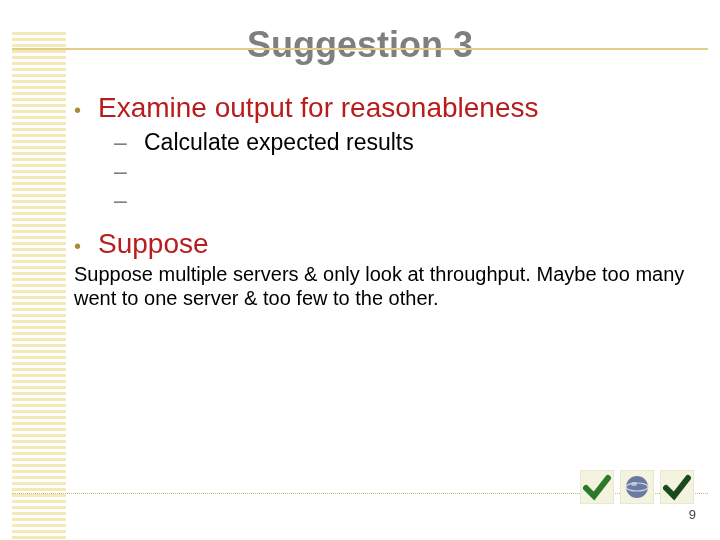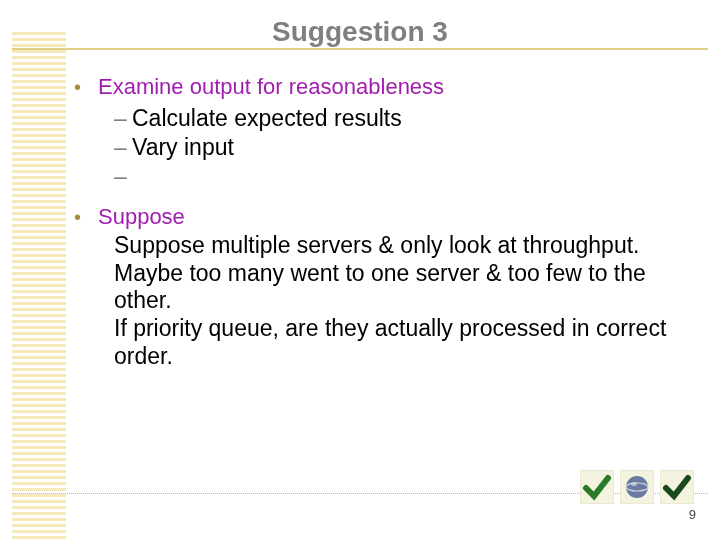--- a/index.html
+++ b/index.html
@@ -21,24 +21,24 @@
       to bottom,
       #f5e9b8 0px,
       #f5e9b8 3px,
       #ffffff 3px,
       #ffffff 6px
     );
     z-index: 0;
   }
   .title {
     text-align: center;
-    font-size: 28px;
+    font-size: 36px;
     font-weight: bold;
     color: #7f7f7f;
-    padding-top: 16px;
+    padding-top: 24px;
     padding-bottom: 6px;
     position: relative;
     z-index: 2;
   }
   .title-underline {
     position: absolute;
     left: 12px;
     right: 12px;
     top: 48px;
     height: 2px;
@@ -57,46 +57,46 @@
     align-items: baseline;
     margin-bottom: 2px;
   }
   .bullet-dot {
     color: #a58d3a;
     font-size: 20px;
     width: 24px;
     flex-shrink: 0;
   }
   .bullet-text {
-    font-size: 22px;
-    color: #a21caf;
+    font-size: 28px;
+    color: #b91c1c;
   }
   .sub-list {
     margin-left: 40px;
     margin-top: 4px;
     margin-bottom: 14px;
   }
   .sub-row {
     display: flex;
     align-items: baseline;
     line-height: 1.25;
   }
   .sub-dash {
     color: #7f7f7f;
     font-size: 23px;
     width: 18px;
     flex-shrink: 0;
   }
   .sub-text {
     font-size: 23px;
     color: #000;
+    margin-left: 12px;
   }
   .para {
-    margin-left: 40px;
-    font-size: 23px;
+    font-size: 20px;
     color: #000;
     line-height: 1.2;
   }
   .footer-line {
     position: absolute;
     left: 12px;
     right: 12px;
     bottom: 46px;
     border-top: 1px dotted #c9b77a;
     z-index: 2;
@@ -137,33 +137,31 @@
     <div class="bullet-dot">•</div>
     <div class="bullet-text">Examine output for reasonableness</div>
   </div>
   <div class="sub-list">
     <div class="sub-row">
       <div class="sub-dash">–</div>
       <div class="sub-text">Calculate expected results</div>
     </div>
     <div class="sub-row">
       <div class="sub-dash">–</div>
-      <div class="sub-text">Vary input</div>
     </div>
     <div class="sub-row">
       <div class="sub-dash">–</div>
     </div>
   </div>
 
   <div class="bullet-row">
     <div class="bullet-dot">•</div>
     <div class="bullet-text">Suppose</div>
   </div>
   <div class="para">Suppose multiple servers &amp; only look at throughput.  Maybe too many went to one server &amp; too few to the other.</div>
-  <div class="para">If priority queue, are they actually processed in correct order.</div>
 
 </div>
 
 <div class="footer-line"></div>
 
 <div class="logo-cluster">
   <div class="logo-box">
     <svg viewBox="0 0 34 34" width="34" height="34">
       <rect x="0" y="0" width="34" height="34" fill="#f3f3e0" stroke="#c9c9a0" stroke-width="0.5"></rect>
       <path d="M6 18 L14 26 L28 8" stroke="#2a7a2a" stroke-width="6" fill="none" stroke-linecap="round"></path>

